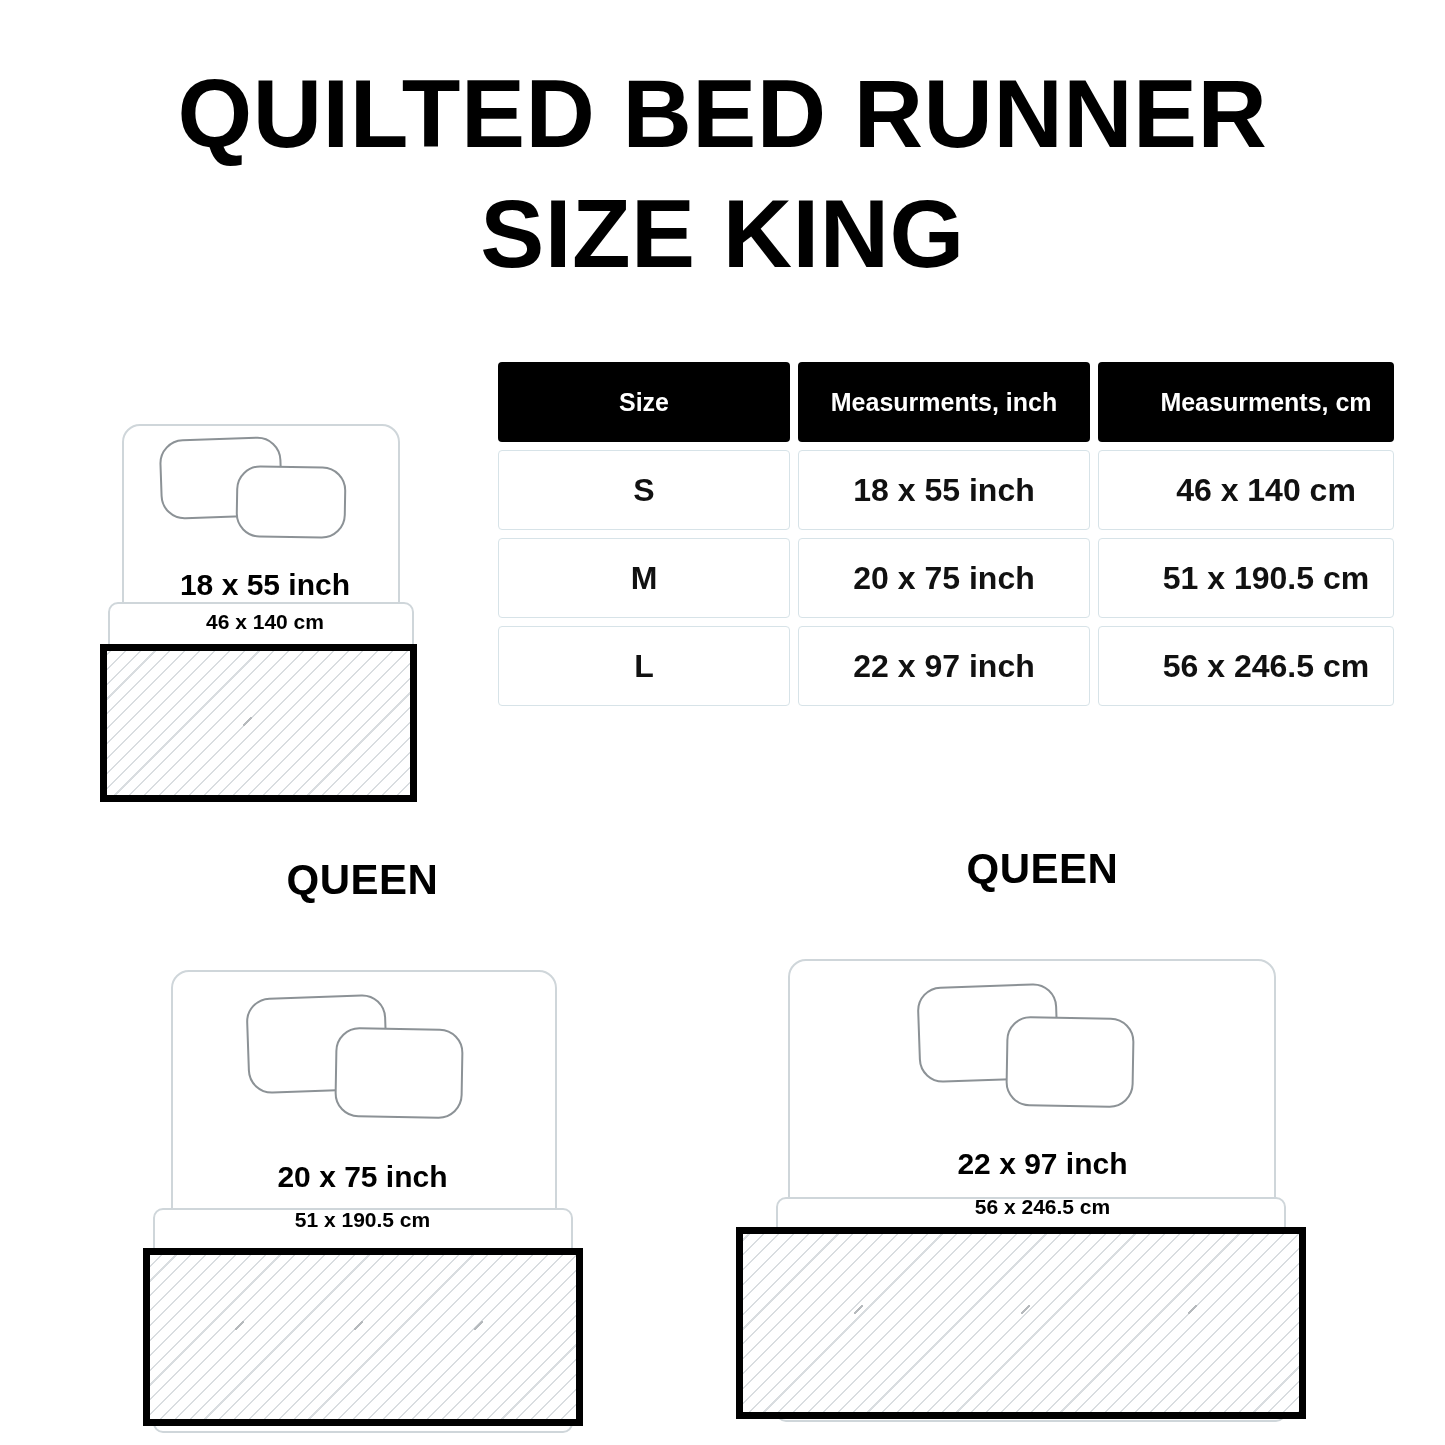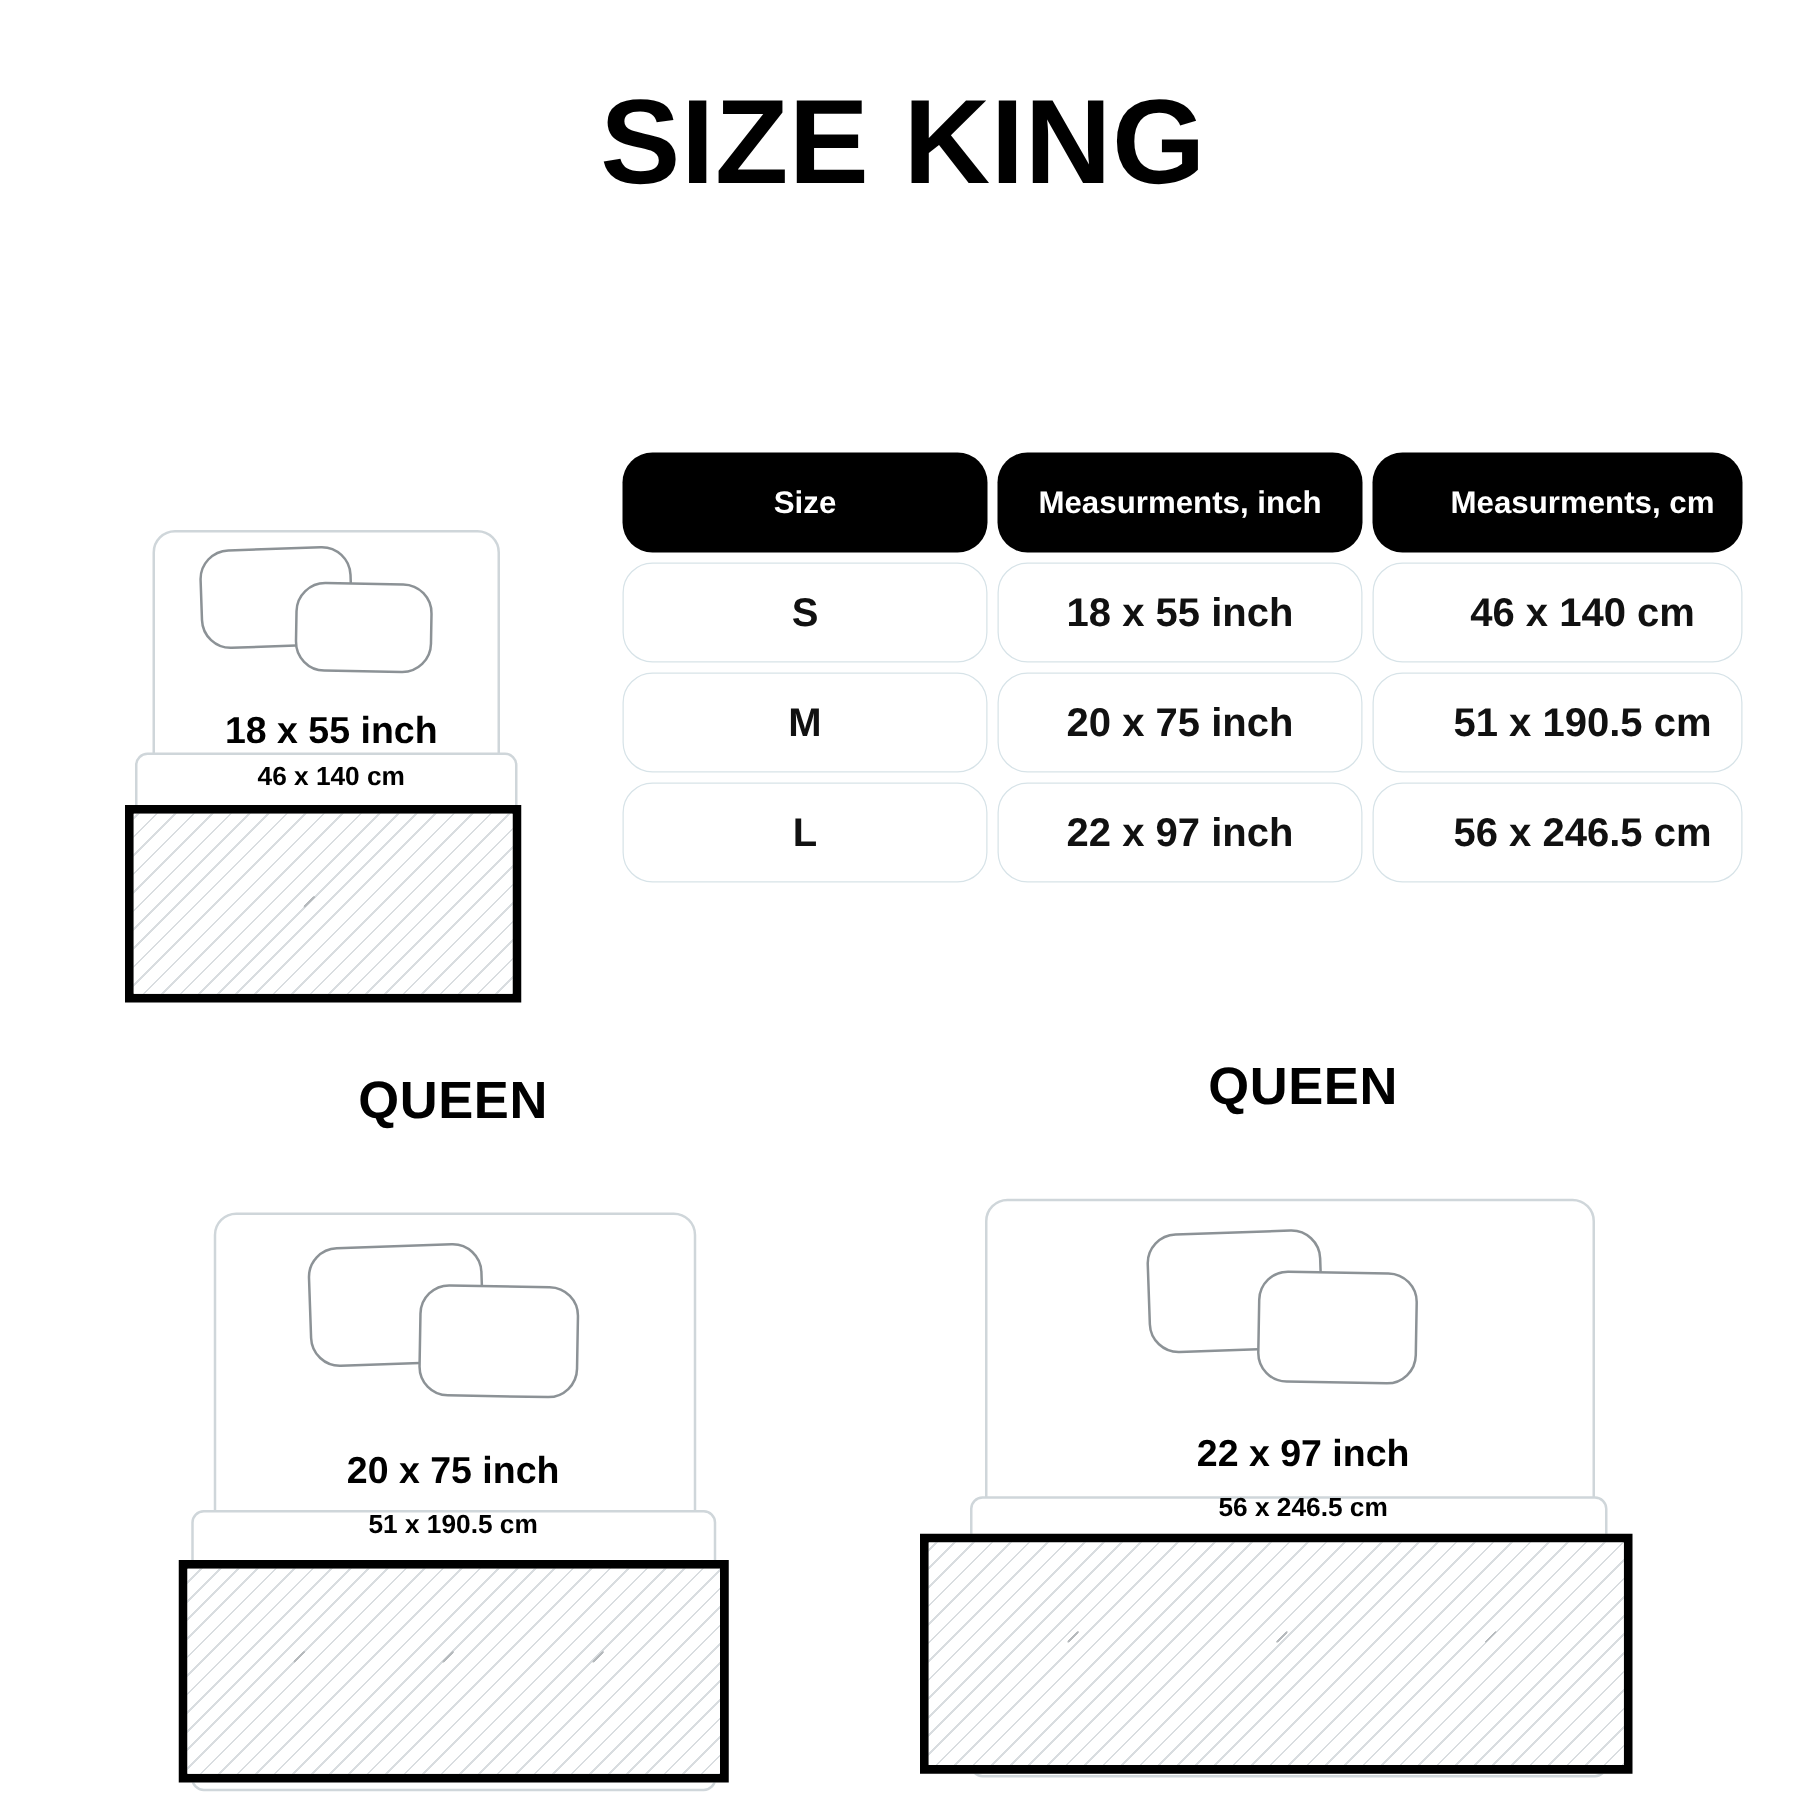--- a/index.html
+++ b/index.html
@@ -36,21 +36,21 @@
     left: 498px;
     top: 362px;
     width: 900px;
   }
   .tbl-row {
     display: flex;
     gap: 8px;
     margin-bottom: 8px;
   }
   .tbl-cell {
-    border-radius: 24px;
+    border-radius: 4px;
     display: flex;
     align-items: center;
     justify-content: center;
     text-align: center;
     box-sizing: border-box;
   }
   .tbl-head .tbl-cell {
     background: #000000;
     color: #ffffff;
     height: 80px;
@@ -174,20 +174,21 @@
   #block-king .pillow-back  { left: 148px; top: 78px; width: 140px; height: 96px; transform: rotate(-2deg); }
   #block-king .pillow-front { left: 236px; top: 110px; width: 128px; height: 90px; transform: rotate(1deg); }
   #block-king .dim-inch { left: 0; top: 240px; width: 545px; }
   #block-king .dim-cm   { left: 0; top: 288px; width: 545px; }
   #block-king .runner   { left: -34px; top: 320px; width: 570px; height: 192px; }
 </style>
 </head>
 <body>
 
 <div class="title">
+  <span class="title-line">QUILTED BED RUNNER</span>
   <span class="title-line">SIZE KING</span>
 </div>
 
 <div class="size-table">
 
   <div class="tbl-row tbl-head">
     <div class="tbl-cell col-size">Size</div>
     <div class="tbl-cell col-inch">Measurments, inch</div>
     <div class="tbl-cell col-cm">Measurments, cm</div>
   </div>

